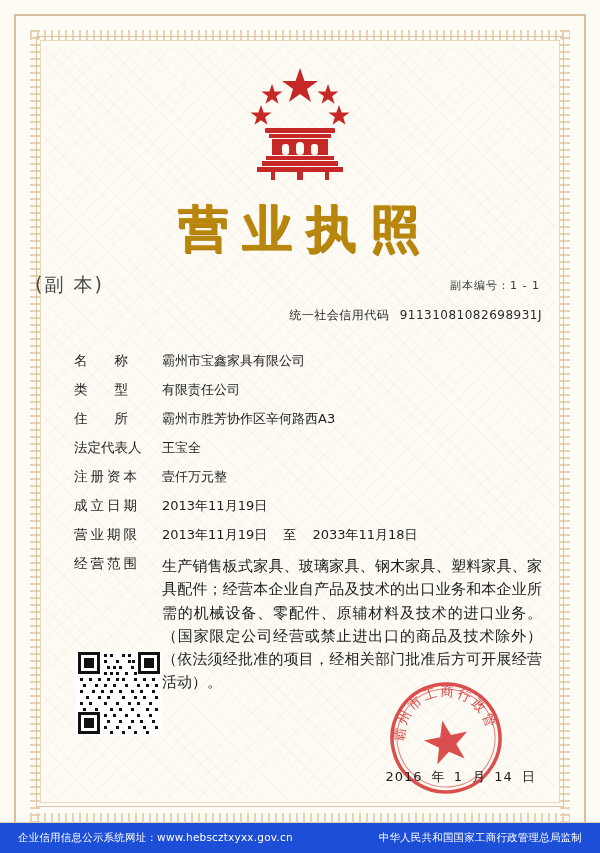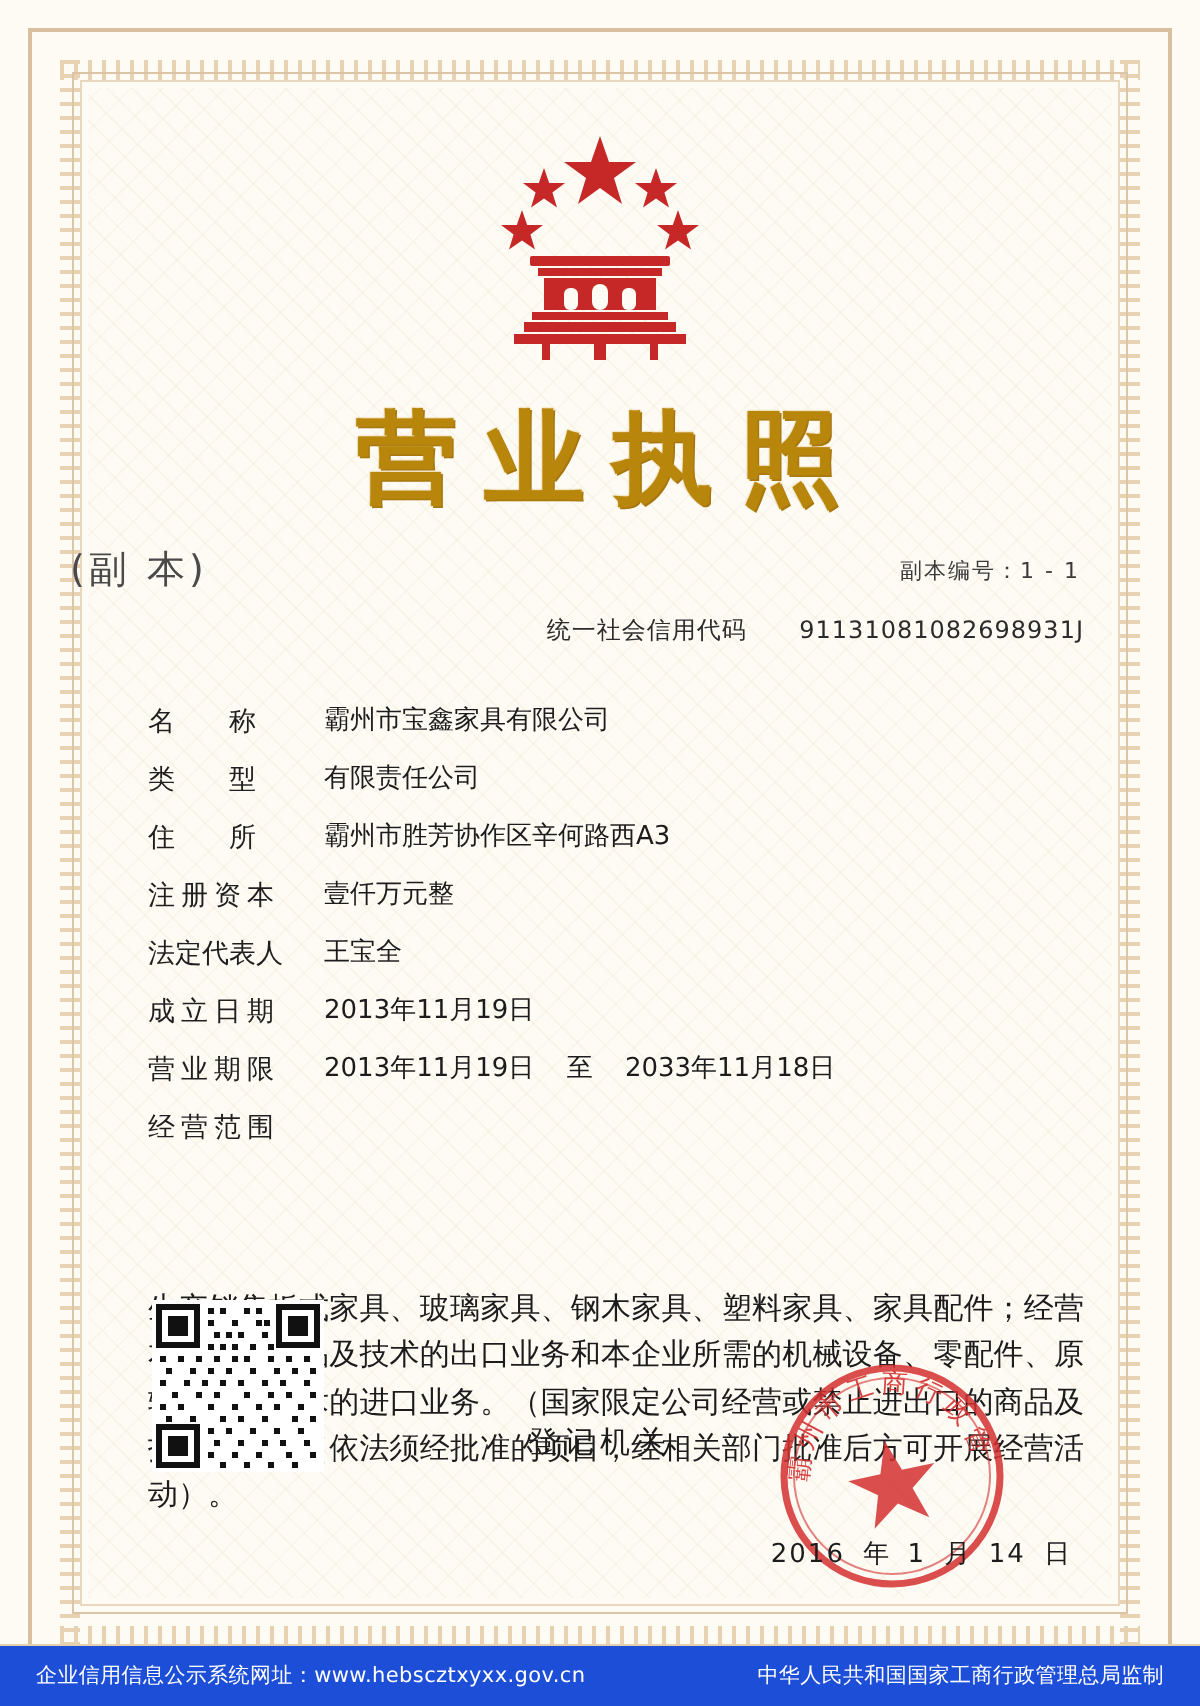--- a/index.html
+++ b/index.html
@@ -128,65 +128,65 @@
 
   <div class="title">营业执照</div>
   <div class="subtitle">(副 本)</div>
 
   <div class="copy-no">
     <span>副本编号：</span><span>1 - 1</span>
   </div>
 
   <div class="credit-code">
     <span>统一社会信用代码</span>
-    <span style="margin-left:22px;text-align:right;">91131081082698931J</span>
+    <span style="margin-left:6px;text-align:right;">91131081082698931J</span>
   </div>
 
   <div class="fields">
 
     <div class="row">
       <div class="label">名　　称</div>
       <div class="value">霸州市宝鑫家具有限公司</div>
     </div>
 
     <div class="row">
       <div class="label">类　　型</div>
       <div class="value">有限责任公司</div>
     </div>
 
     <div class="row">
       <div class="label">住　　所</div>
       <div class="value">霸州市胜芳协作区辛何路西A3</div>
     </div>
 
     <div class="row">
+      <div class="label tight">法定代表人</div>
+      <div class="value">王宝全</div>
+    </div>
+
+    <div class="row">
       <div class="label" style="letter-spacing:3px;">注册资本</div>
       <div class="value">壹仟万元整</div>
-    </div>
-
-    <div class="row">
-      <div class="label tight">法定代表人</div>
-      <div class="value">王宝全</div>
     </div>
 
     <div class="row">
       <div class="label" style="letter-spacing:3px;">成立日期</div>
       <div class="value">2013年11月19日</div>
     </div>
 
     <div class="row">
       <div class="label" style="letter-spacing:3px;">营业期限</div>
       <div class="value">
         <span>2013年11月19日</span>
         <span class="date-sep">至</span>
         <span>2033年11月18日</span>
       </div>
     </div>
 
-    <div class="row" style="margin-top:2px;flex-direction:column;">
+    <div class="row" style="margin-top:2px;">
       <div class="label" style="letter-spacing:3px;">经营范围</div>
       <div class="value small">生产销售板式家具、玻璃家具、钢木家具、塑料家具、家具配件；经营本企业自产品及技术的出口业务和本企业所需的机械设备、零配件、原辅材料及技术的进口业务。（国家限定公司经营或禁止进出口的商品及技术除外）（依法须经批准的项目，经相关部门批准后方可开展经营活动）。</div>
     </div>
 
   </div>
 
   <div class="qr">
     <svg viewBox="0 0 86 86" width="86" height="86">
       <rect width="86" height="86" fill="#ffffff"></rect>
       <g fill="#111111">
@@ -280,21 +280,20 @@
           <rect x="67" y="76" width="3" height="3"></rect>
           <rect x="79" y="76" width="3" height="3"></rect>
         <rect x="34" y="81" width="3" height="3"></rect>
           <rect x="46" y="81" width="3" height="3"></rect>
           <rect x="58" y="81" width="3" height="3"></rect>
           <rect x="70" y="81" width="3" height="3"></rect>
       </g>
     </svg>
   </div>
 
-  <div class="reg-auth">登记机关</div>
 
   <div class="seal">
     <svg viewBox="0 0 116 116" width="116" height="116">
       <circle cx="58" cy="58" r="54" fill="none" stroke="#d32f2f" stroke-width="3.5" opacity="0.85"></circle>
       <circle cx="58" cy="58" r="49" fill="none" stroke="#d32f2f" stroke-width="1" opacity="0.6"></circle>
       <polygon points="58,40 63.5,56 80,56 66.8,66 72,82 58,72 44,82 49.2,66 36,56 52.5,56" fill="#d32f2f" opacity="0.85"></polygon>
       <defs>
         <path id="sealArcTop" d="M 16,58 A 42,42 0 0 1 100,58"></path>
       </defs>
       <text font-size="13" fill="#d32f2f" opacity="0.9" letter-spacing="3" font-family="DejaVu Sans, sans-serif">

